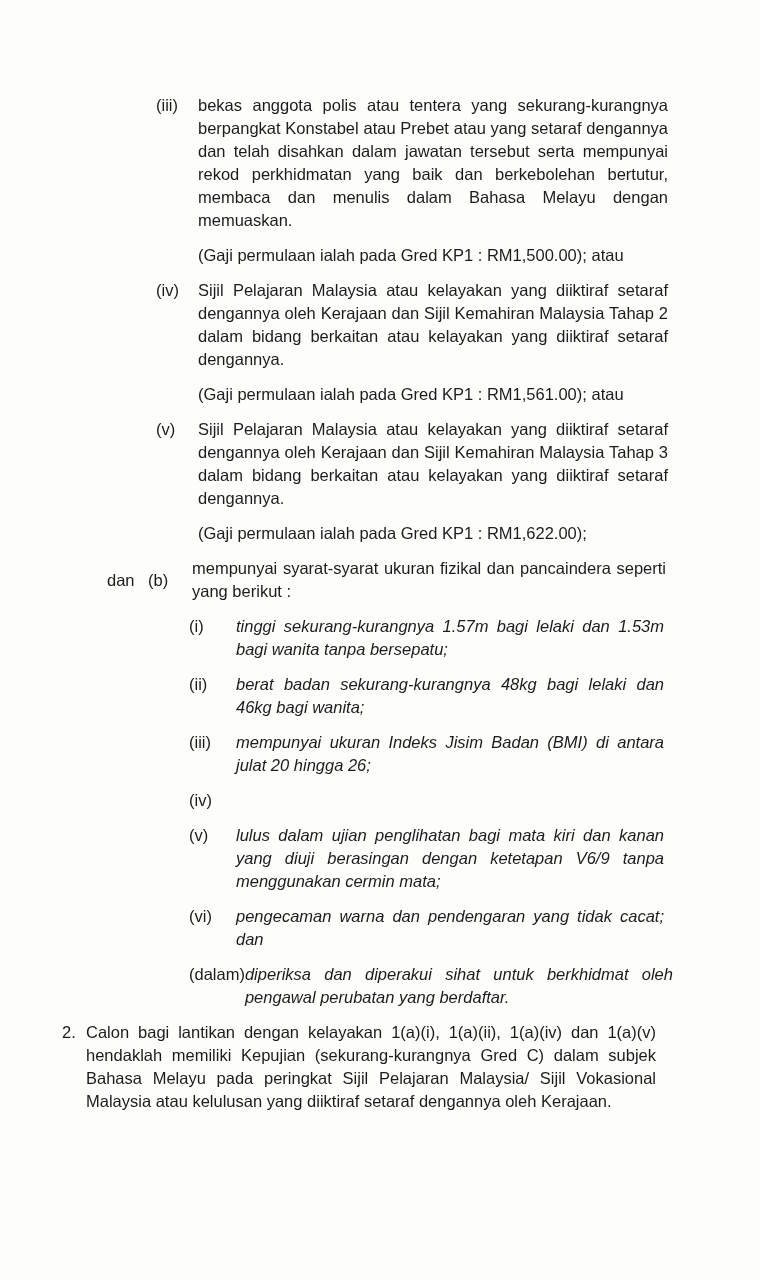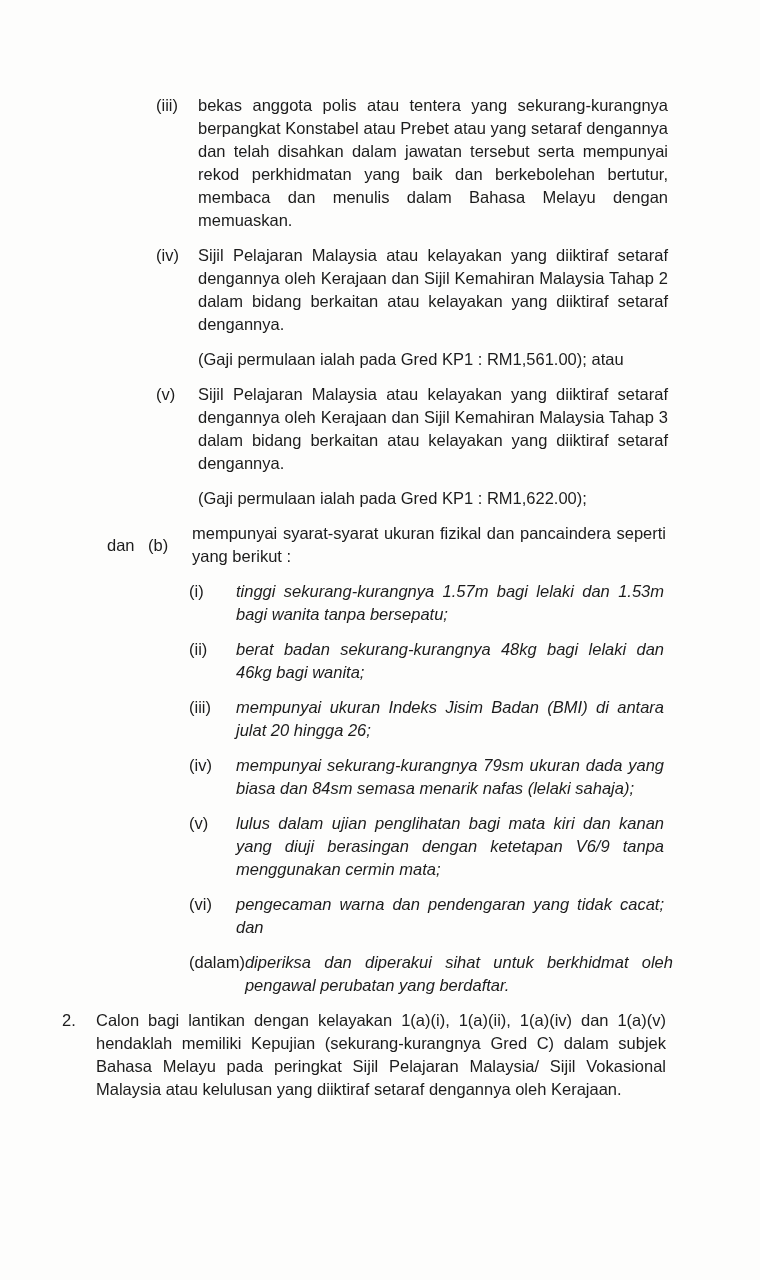--- a/index.html
+++ b/index.html
@@ -34,32 +34,33 @@
   .indent-b .body { flex: 0 0 474px; max-width: 474px; }
 
   
   .indent-sub { padding-left: 189px; }
   .indent-sub .lbl { flex: 0 0 47px; }
   .indent-sub .body { flex: 0 0 428px; max-width: 428px; font-style: italic; }
 
   
   .indent-2 { padding-left: 62px; }
   .indent-2 .lbl { flex: 0 0 24px; }
-  .indent-2 .body { flex: 0 0 570px; max-width: 570px; margin-left: 10px; }
+  .indent-2 .body { flex: 0 0 570px; max-width: 570px; }
 </style>
 </head>
 <body>
 
 <div class="page">
 
   <section>
     <div class="row indent-a">
       <span class="lbl">(iii)</span>
       <p class="body">bekas anggota polis atau tentera yang sekurang-kurangnya berpangkat Konstabel atau Prebet atau yang setaraf dengannya dan telah disahkan dalam jawatan tersebut serta mempunyai rekod perkhidmatan yang baik dan berkebolehan bertutur, membaca dan menulis dalam Bahasa Melayu dengan memuaskan.</p>
     </div>
+    <p class="salary">(Gaji permulaan ialah pada Gred KP1 : RM1,500.00); atau</p>
   </section>
 
   <section>
     <div class="row indent-a">
       <span class="lbl">(iv)</span>
       <p class="body">Sijil Pelajaran Malaysia atau kelayakan yang diiktiraf setaraf dengannya oleh Kerajaan dan Sijil Kemahiran Malaysia Tahap 2 dalam bidang berkaitan atau kelayakan yang diiktiraf setaraf dengannya.</p>
     </div>
     <p class="salary">(Gaji permulaan ialah pada Gred KP1 : RM1,561.00); atau</p>
   </section>
 
@@ -85,21 +86,20 @@
     <div class="row indent-sub">
       <span class="lbl">(ii)</span>
       <p class="body">berat badan sekurang-kurangnya 48kg bagi lelaki dan 46kg bagi wanita;</p>
     </div>
     <div class="row indent-sub">
       <span class="lbl">(iii)</span>
       <p class="body">mempunyai ukuran Indeks Jisim Badan (BMI) di antara julat 20 hingga 26;</p>
     </div>
     <div class="row indent-sub">
       <span class="lbl">(iv)</span>
-      <p class="body">mempunyai sekurang-kurangnya 79sm ukuran dada yang biasa dan 84sm semasa menarik nafas (lelaki sahaja);</p>
     </div>
     <div class="row indent-sub">
       <span class="lbl">(v)</span>
       <p class="body">lulus dalam ujian penglihatan bagi mata kiri dan kanan yang diuji berasingan dengan ketetapan V6/9 tanpa menggunakan cermin mata;</p>
     </div>
     <div class="row indent-sub">
       <span class="lbl">(vi)</span>
       <p class="body">pengecaman warna dan pendengaran yang tidak cacat; dan</p>
     </div>
     <div class="row indent-sub">

